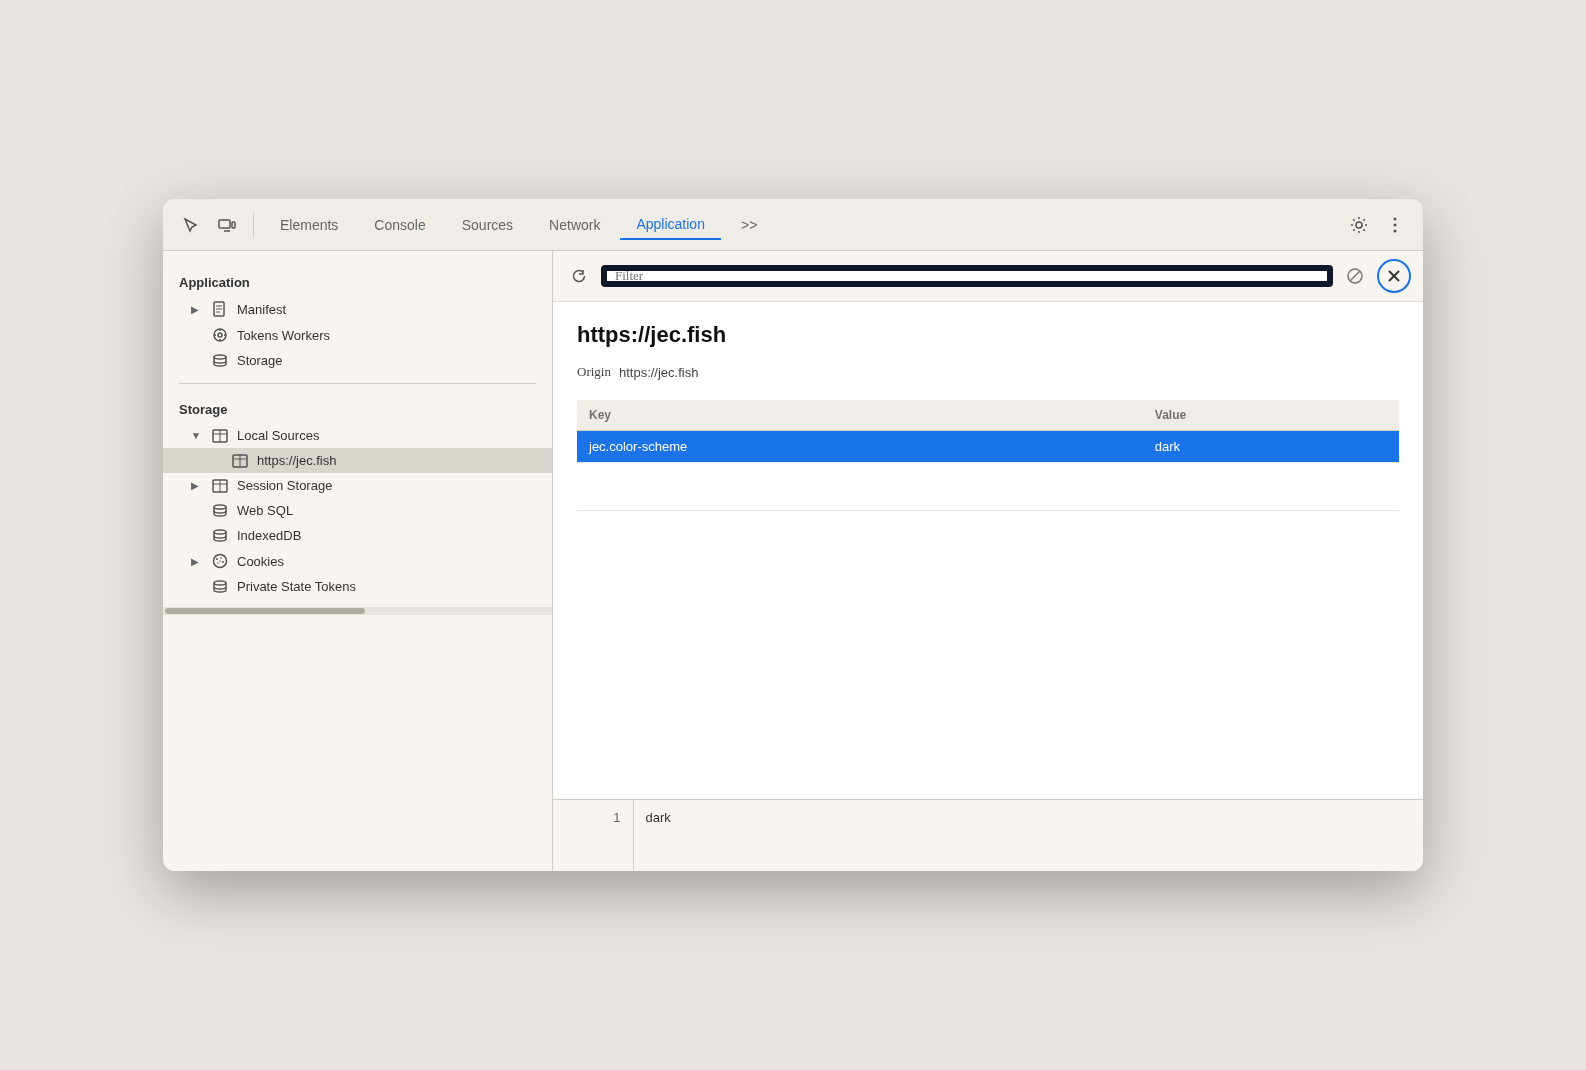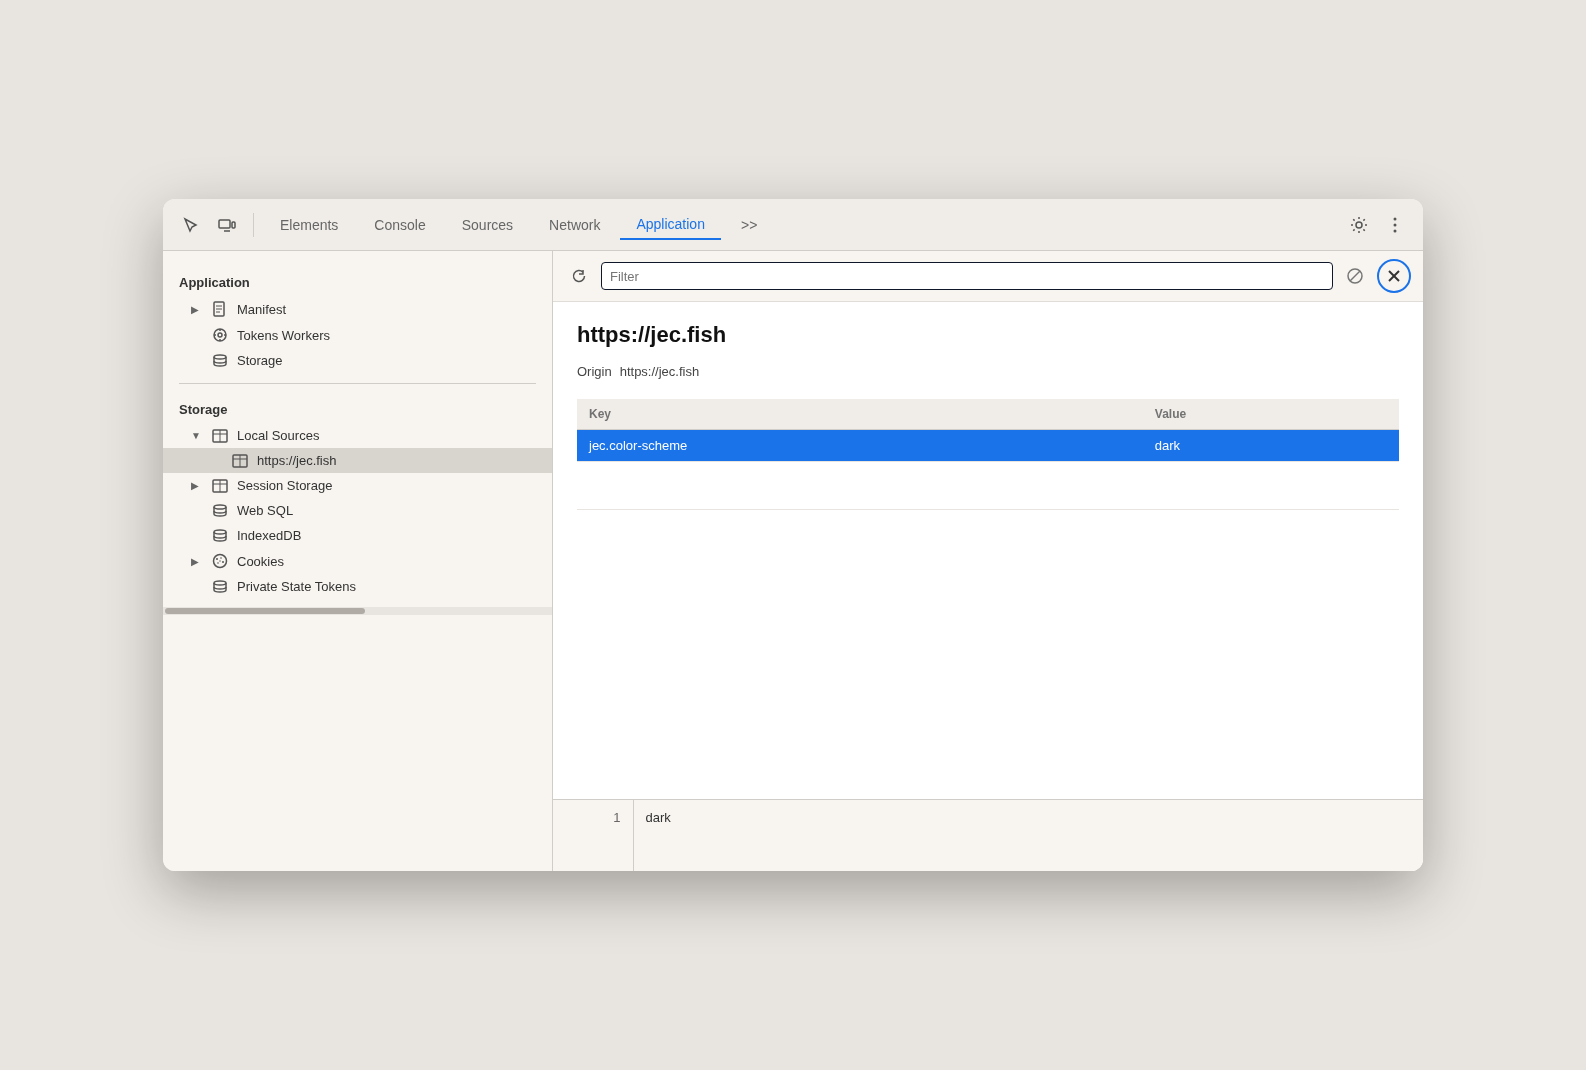--- a/index.html
+++ b/index.html
@@ -163,27 +163,28 @@
       height: 28px;
       display: flex;
       align-items: center;
       justify-content: center;
       cursor: pointer;
       color: #555;
       font-size: 16px;
     }
     .filter-input {
       flex: 1;
-      height: 28px;
-      border: 1px solid #0f172a;
+      height: 22px;
+      border: 6px solid #0f172a;
       border-radius: 4px;
       padding: 0 8px;
       font-size: 13px;
       background: #fff;
       outline: none;
+      font-family: Liberation Serif, serif;
     }
     .panel-action-btn {
       width: 28px;
       height: 28px;
       display: flex;
       align-items: center;
       justify-content: center;
       cursor: pointer;
       color: #555;
       font-size: 16px;
@@ -212,21 +213,21 @@
       margin-bottom: 16px;
     }
     .origin-row {
       display: flex;
       align-items: center;
       gap: 8px;
       font-size: 13px;
       color: #444;
       margin-bottom: 20px;
     }
-    .origin-label { font-weight: 500; }
+    .origin-label { font-weight: 500; font-family: Liberation Serif, serif; }
     .storage-table {
       width: 100%;
       border-collapse: collapse;
     }
     .storage-table th {
       text-align: left;
       font-size: 12px;
       font-weight: 600;
       color: #737373;
       padding: 8px 12px;

